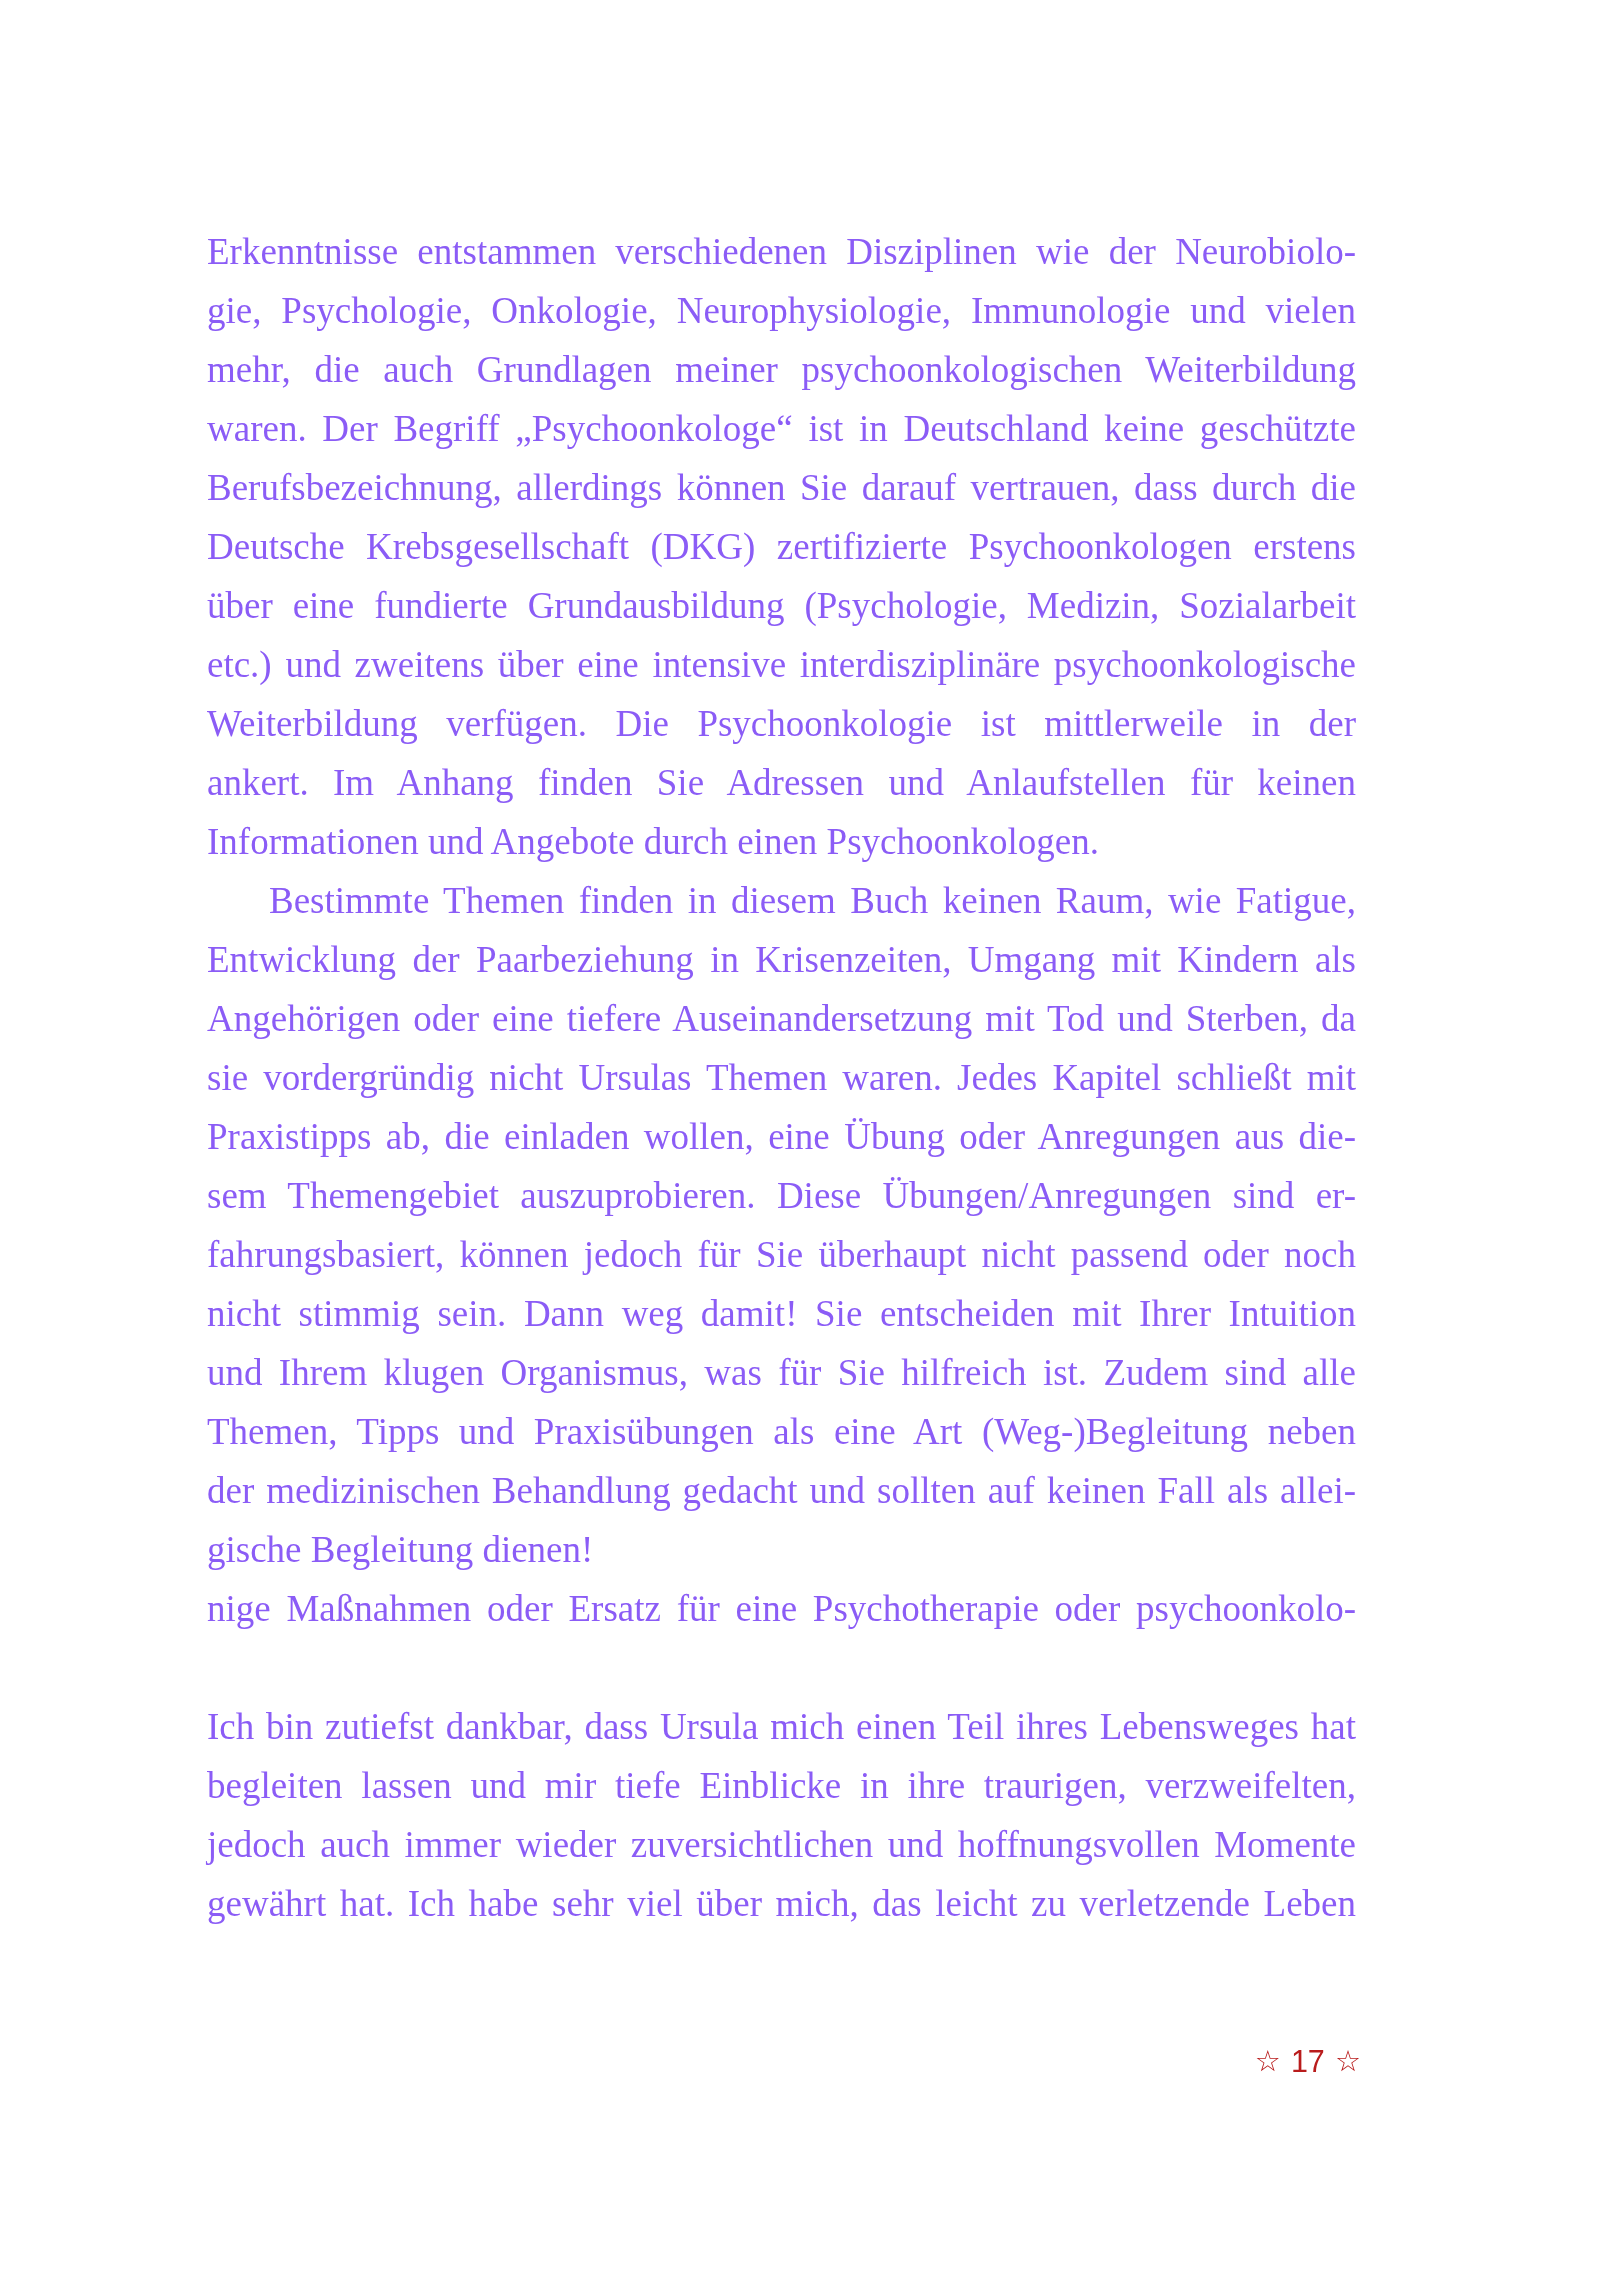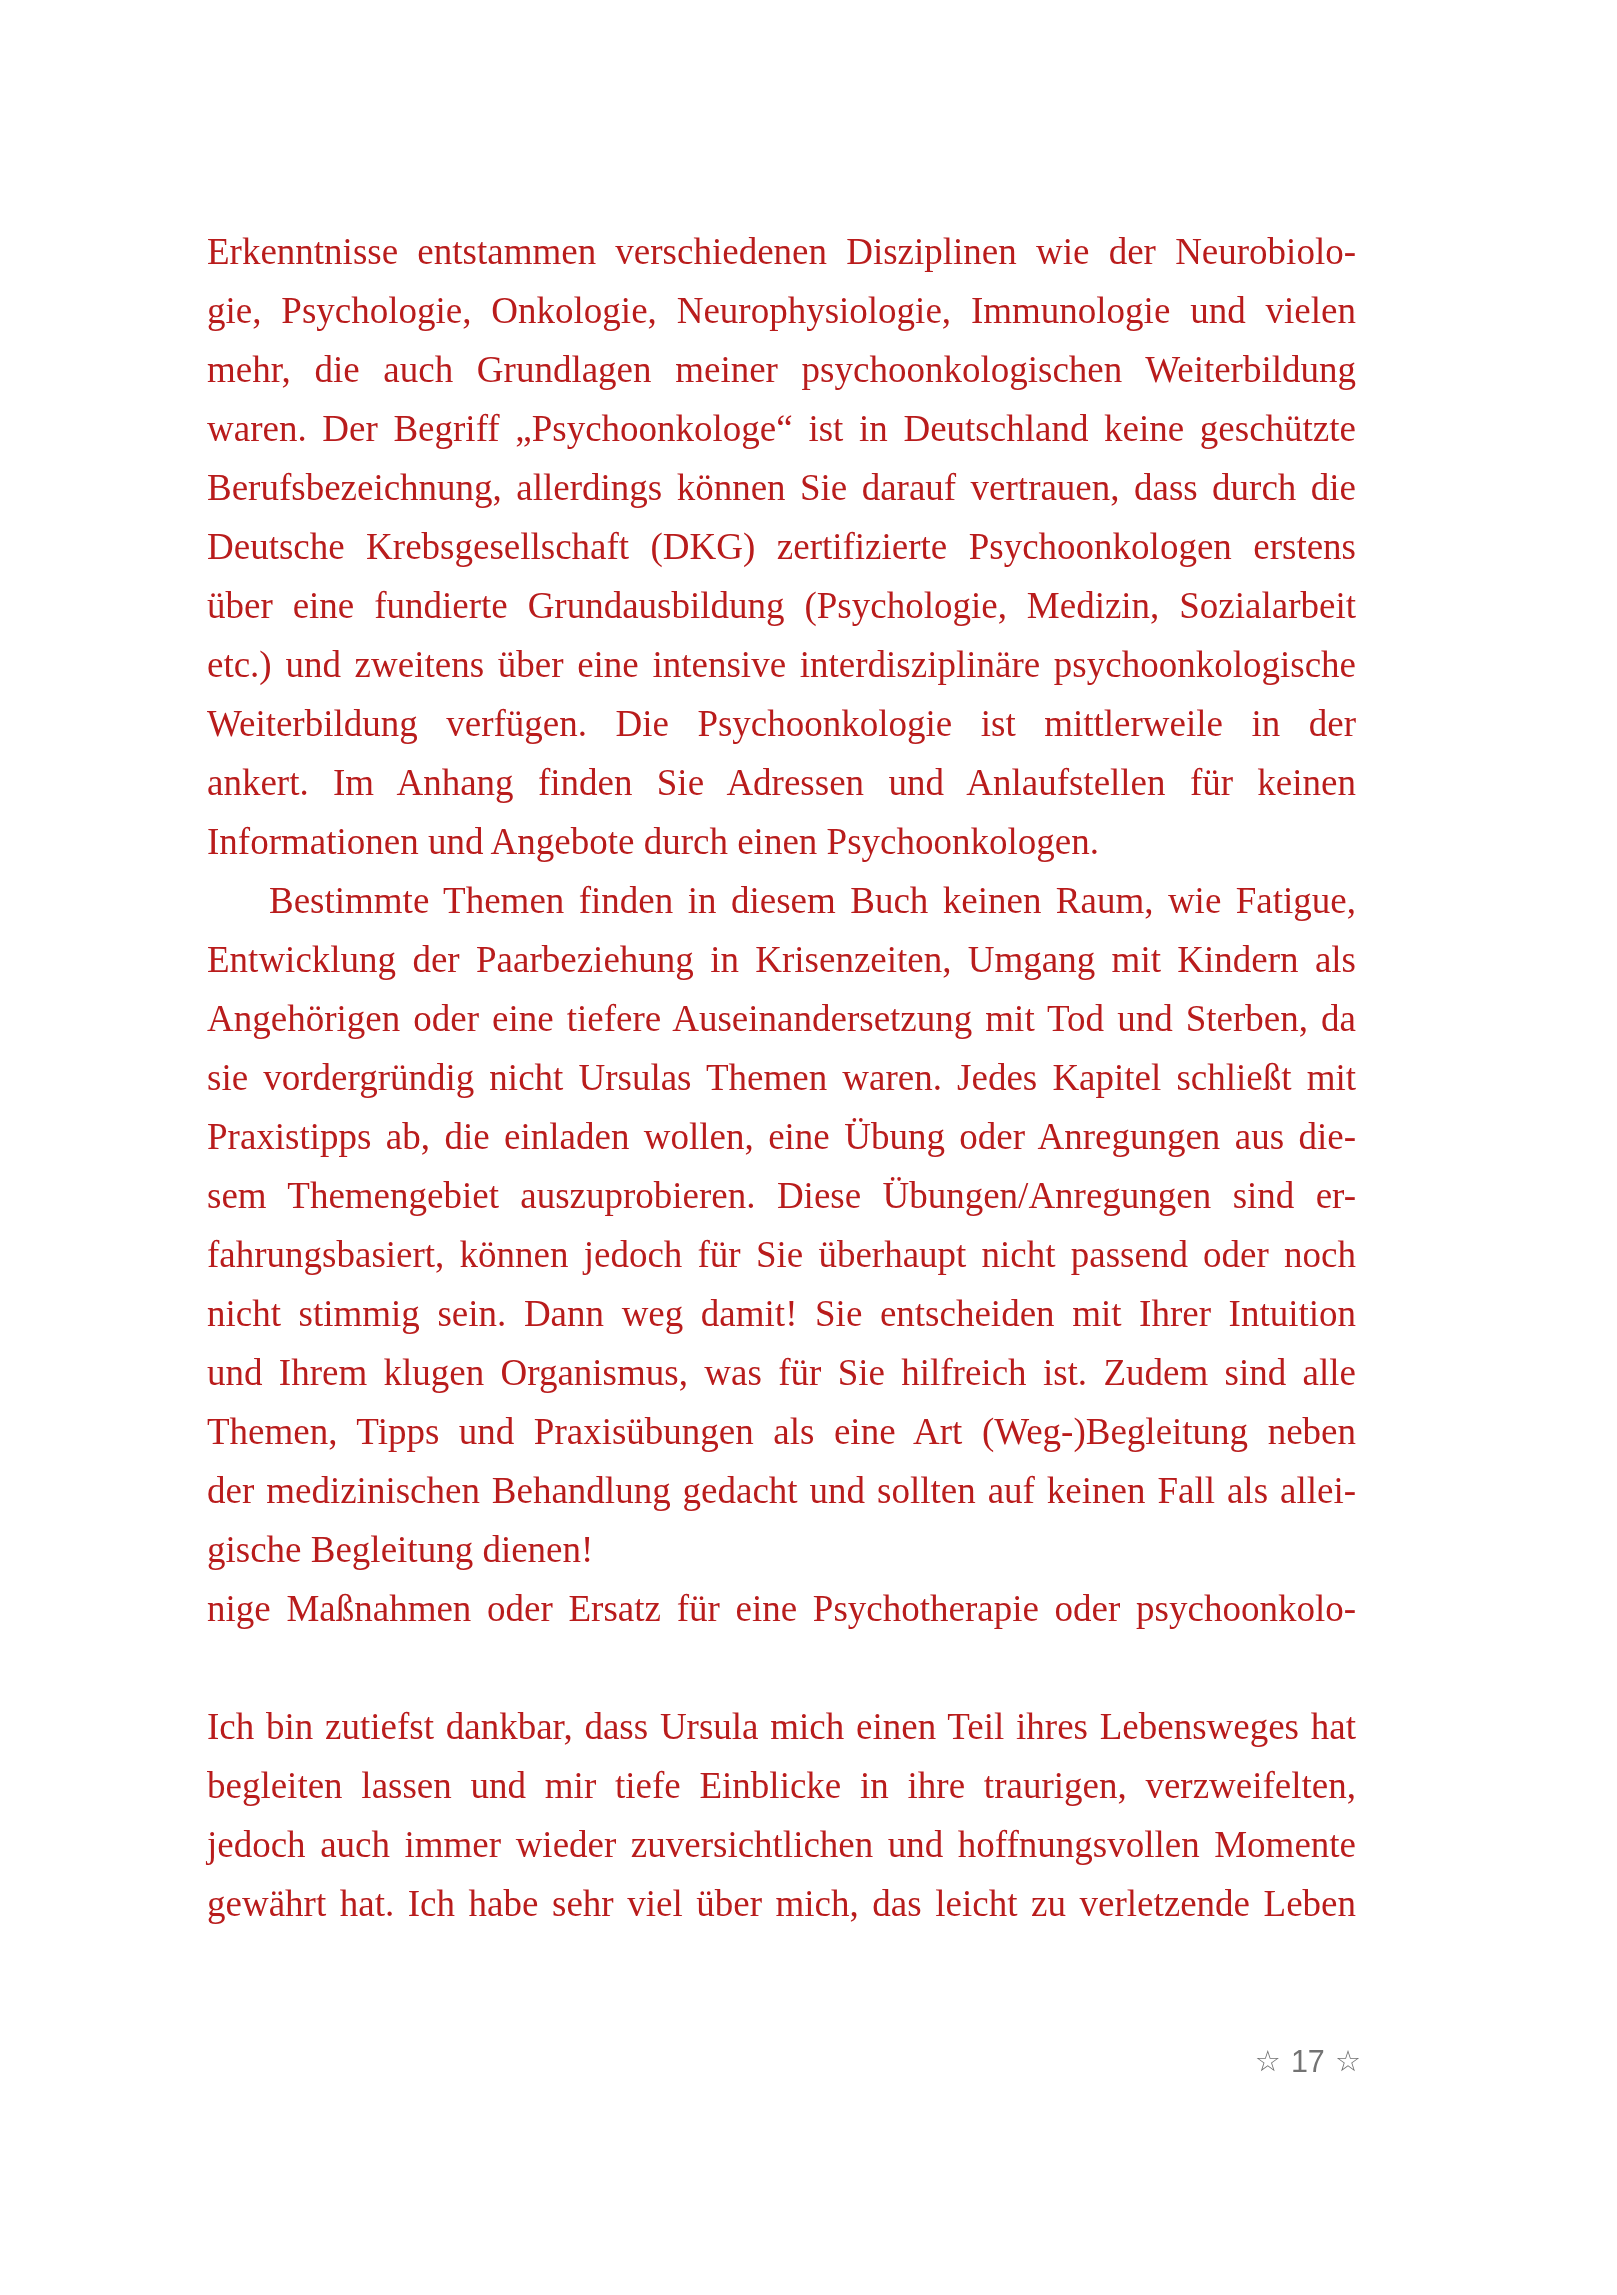--- a/index.html
+++ b/index.html
@@ -1,30 +1,30 @@
 <!DOCTYPE html>
 <html style="font-size:7.4px"><head>
   <meta charset="utf-8">
   <style>
     html, body { margin: 0; padding: 0; background: #ffffff; }
     body { width: 1618px; height: 2295px; position: relative; overflow: hidden; }
     .page {
       position: absolute; left: 207px; top: 222px; width: 1149px;
       font-family: "Liberation Serif", "DejaVu Serif", serif;
-      color: #b91c1c; font-size: 37px; line-height: 59px;
+      color: #8b5cf6; font-size: 37px; line-height: 59px;
     }
     .line { display: block; white-space: nowrap; height: 59px; text-align: justify; text-align-last: justify; }
     .line.last { text-align-last: left; }
     .line.indent { padding-left: 62px; }
     .gap { height: 59px; }
     .para { display: block; }
     .footer {
       position: absolute; top: 2044px; left: 1222px; width: 139px;
       font-family: "Liberation Sans", "DejaVu Sans", sans-serif;
-      font-size: 30.5px; color: #737373; text-align: right; white-space: nowrap;
+      font-size: 30.5px; color: #b91c1c; text-align: right; white-space: nowrap;
     }
     .star { font-family: "DejaVu Sans", sans-serif; font-size: 29px; display: inline-block; vertical-align: 0.9px; }
     .pnum { display: inline-block; margin: 0 10.2px; }
   </style>
 </head>
 <body>
 
 <div class="page">
   <div class="para" id="p0">
       <span class="line">Erkenntnisse entstammen verschiedenen Disziplinen wie der Neurobiolo-</span>

